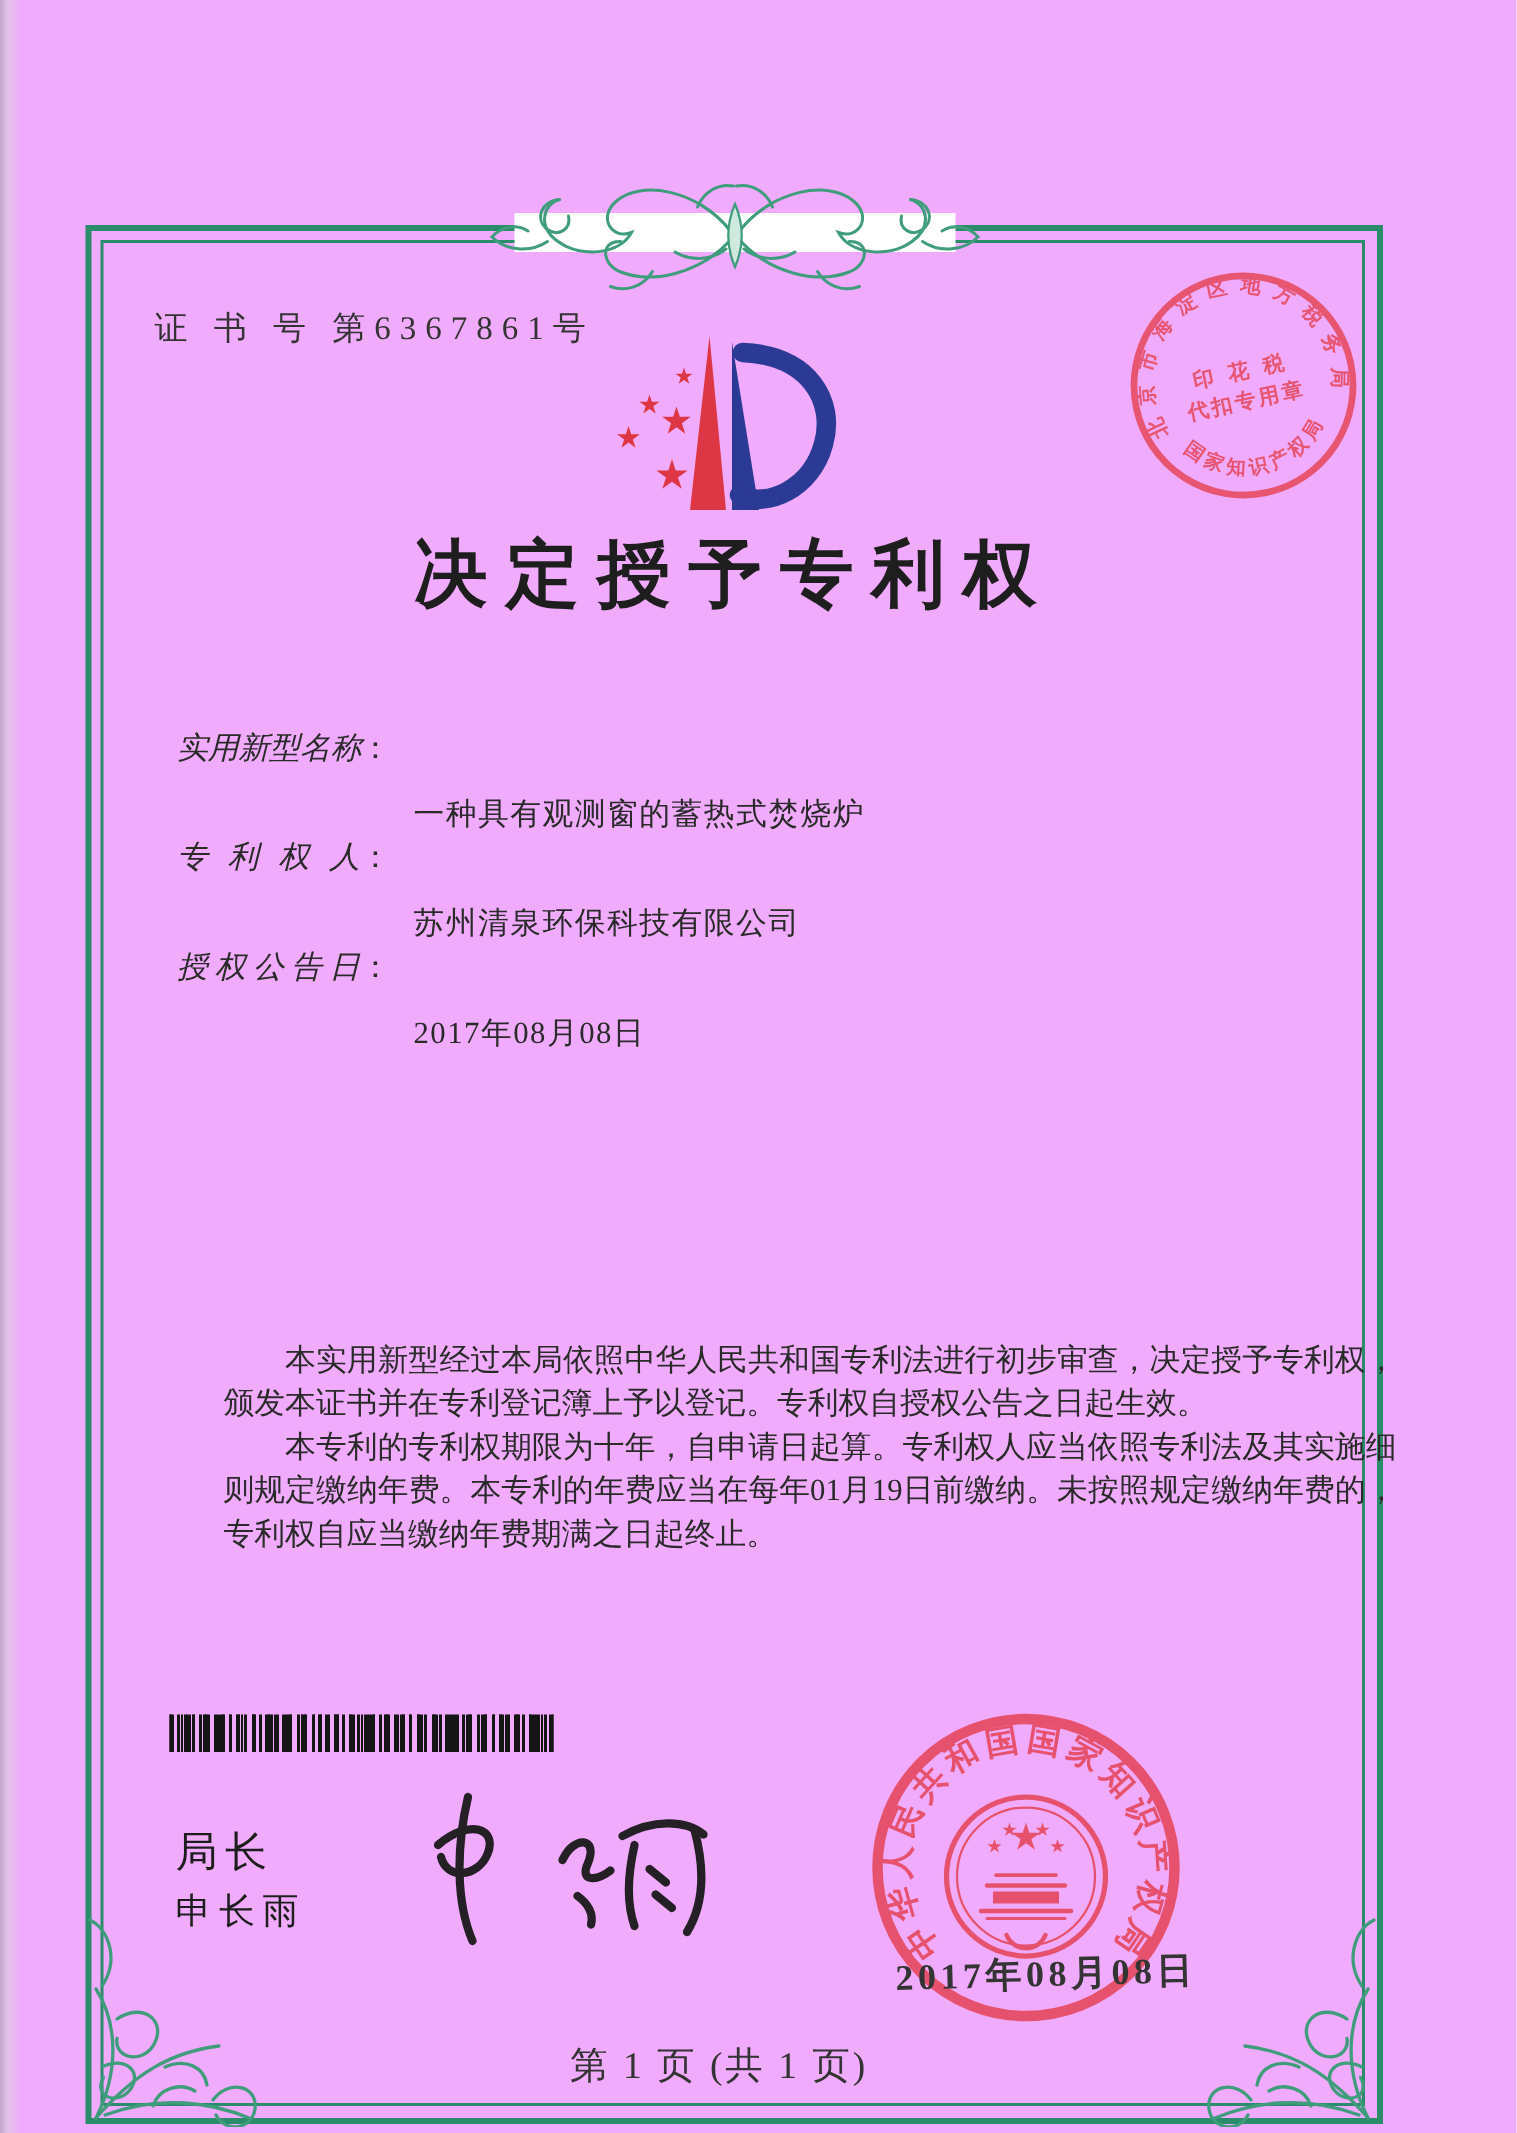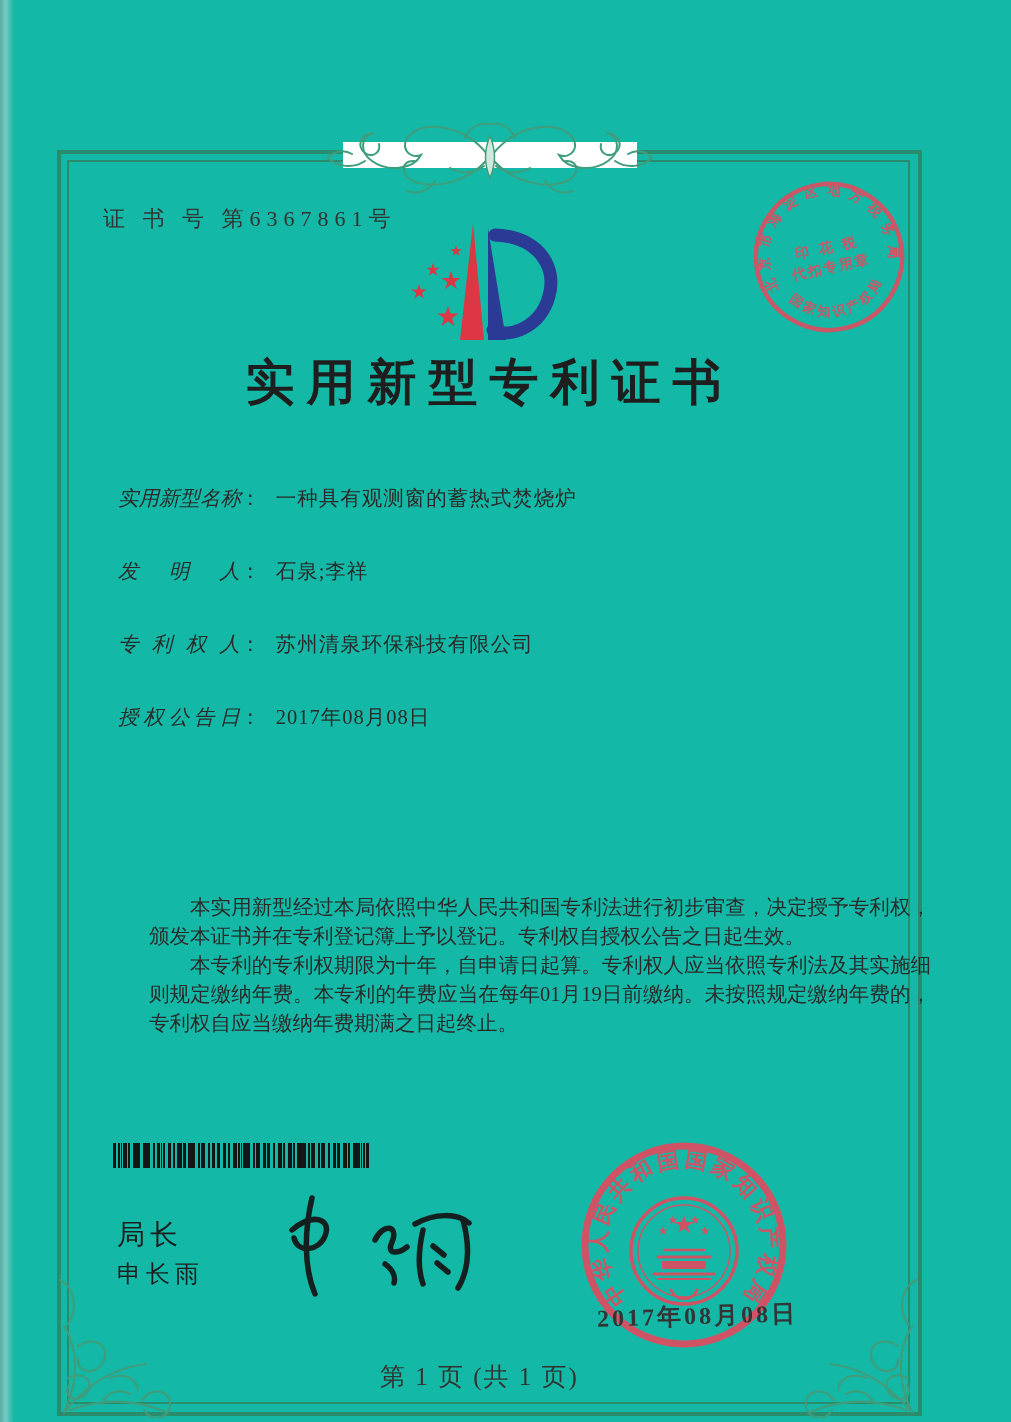--- a/index.html
+++ b/index.html
@@ -1,29 +1,29 @@
 <!DOCTYPE html>
 <html><head>
 <meta charset="utf-8">
 <style>
   html,body{margin:0;padding:0;background:#ffffff;}
-  .page{position:relative;width:1011px;height:1422px;background:#14b8a6;overflow:hidden;
+  .page{position:relative;width:1011px;height:1422px;background:#f0abfc;overflow:hidden;
         font-family:"Liberation Serif","DejaVu Serif",serif;color:#2a2a2a;}
   .scan-edge{position:absolute;left:0;top:0;width:14px;height:100%;
         background:linear-gradient(to right,#9aa0a0,#d9dbdb 40%,rgba(255,255,255,0));opacity:.5;}
   .frame-outer{position:absolute;left:57px;top:150px;width:857px;height:1258px;border:4px solid #2b8c6c;}
   .frame-inner{position:absolute;left:67px;top:160px;width:839px;height:1240px;border:2px solid #2b8c6c;}
   .cert-no{position:absolute;left:103px;top:204px;font-size:22px;letter-spacing:6px;color:#333;}
   .title{position:absolute;left:57px;top:350px;width:865px;text-align:center;
          font-size:49px;font-weight:bold;letter-spacing:12px;color:#1e1e1e;}
   .fields{position:absolute;left:118px;top:484px;width:780px;}
   .frow{height:73px;font-size:20.5px;white-space:nowrap;}
   .flabel{display:inline-block;width:122px;text-align:justify;text-align-last:justify;vertical-align:top;font-style:italic;}
   .fcolon{display:inline-block;vertical-align:top;}
-  .fvalue{display:inline-block;margin-left:10px;vertical-align:top;letter-spacing:1px;}
+  .fvalue{display:inline-block;margin-left:10px;vertical-align:top;letter-spacing:1px;margin-top:44px;}
   .paras{position:absolute;left:117px;top:893px;width:782px;margin-left:32px;}
   .paras p{margin:0;text-indent:2em;font-size:20.5px;line-height:29px;text-align:justify;}
   .barcode{position:absolute;left:113px;top:1143px;width:256px;height:25px;
     background-image:
       repeating-linear-gradient(90deg,#151515 0 2px,transparent 2px 5px),
       repeating-linear-gradient(90deg,#151515 0 1px,transparent 1px 8px),
       repeating-linear-gradient(90deg,#151515 0 3px,transparent 3px 11px);}
   .signer-title{position:absolute;left:117px;top:1216px;font-family:"Liberation Sans","DejaVu Sans",sans-serif;
       font-size:28px;letter-spacing:5px;color:#1d1d1d;font-weight:500;}
   .signer-name{position:absolute;left:117px;top:1258px;font-family:"Liberation Sans","DejaVu Sans",sans-serif;
@@ -102,30 +102,26 @@
       <use href="#st" transform="translate(30,50) scale(7)"></use>
       <use href="#st" transform="translate(16,72) scale(8)"></use>
       <use href="#st" transform="translate(48,61) scale(10)"></use>
       <use href="#st" transform="translate(45,97) scale(11)"></use>
     </g>
     <polygon points="70,4 81,120 57,120" fill="#dd3644"></polygon>
     <polygon points="85,8 103,120 85,120" fill="#2b3a94"></polygon>
     <path d="M92,15 C137,17 154,48 146,76 C138,106 108,119 90,110" fill="none" stroke="#2b3a94" stroke-width="13" stroke-linecap="round"></path>
   </svg>
 
-  <div class="title">实用新型专利证书</div>
+  <div class="title">决定授予专利权</div>
 
   <div class="fields">
     <div class="frow">
       <span class="flabel">实用新型名称</span><span class="fcolon">：</span>
       <span class="fvalue">一种具有观测窗的蓄热式焚烧炉</span>
-    </div>
-    <div class="frow">
-      <span class="flabel">发明人</span><span class="fcolon">：</span>
-      <span class="fvalue">石泉;李祥</span>
     </div>
     <div class="frow">
       <span class="flabel">专利权人</span><span class="fcolon">：</span>
       <span class="fvalue">苏州清泉环保科技有限公司</span>
     </div>
     <div class="frow">
       <span class="flabel">授权公告日</span><span class="fcolon">：</span>
       <span class="fvalue">2017年08月08日</span>
     </div>
   </div>

